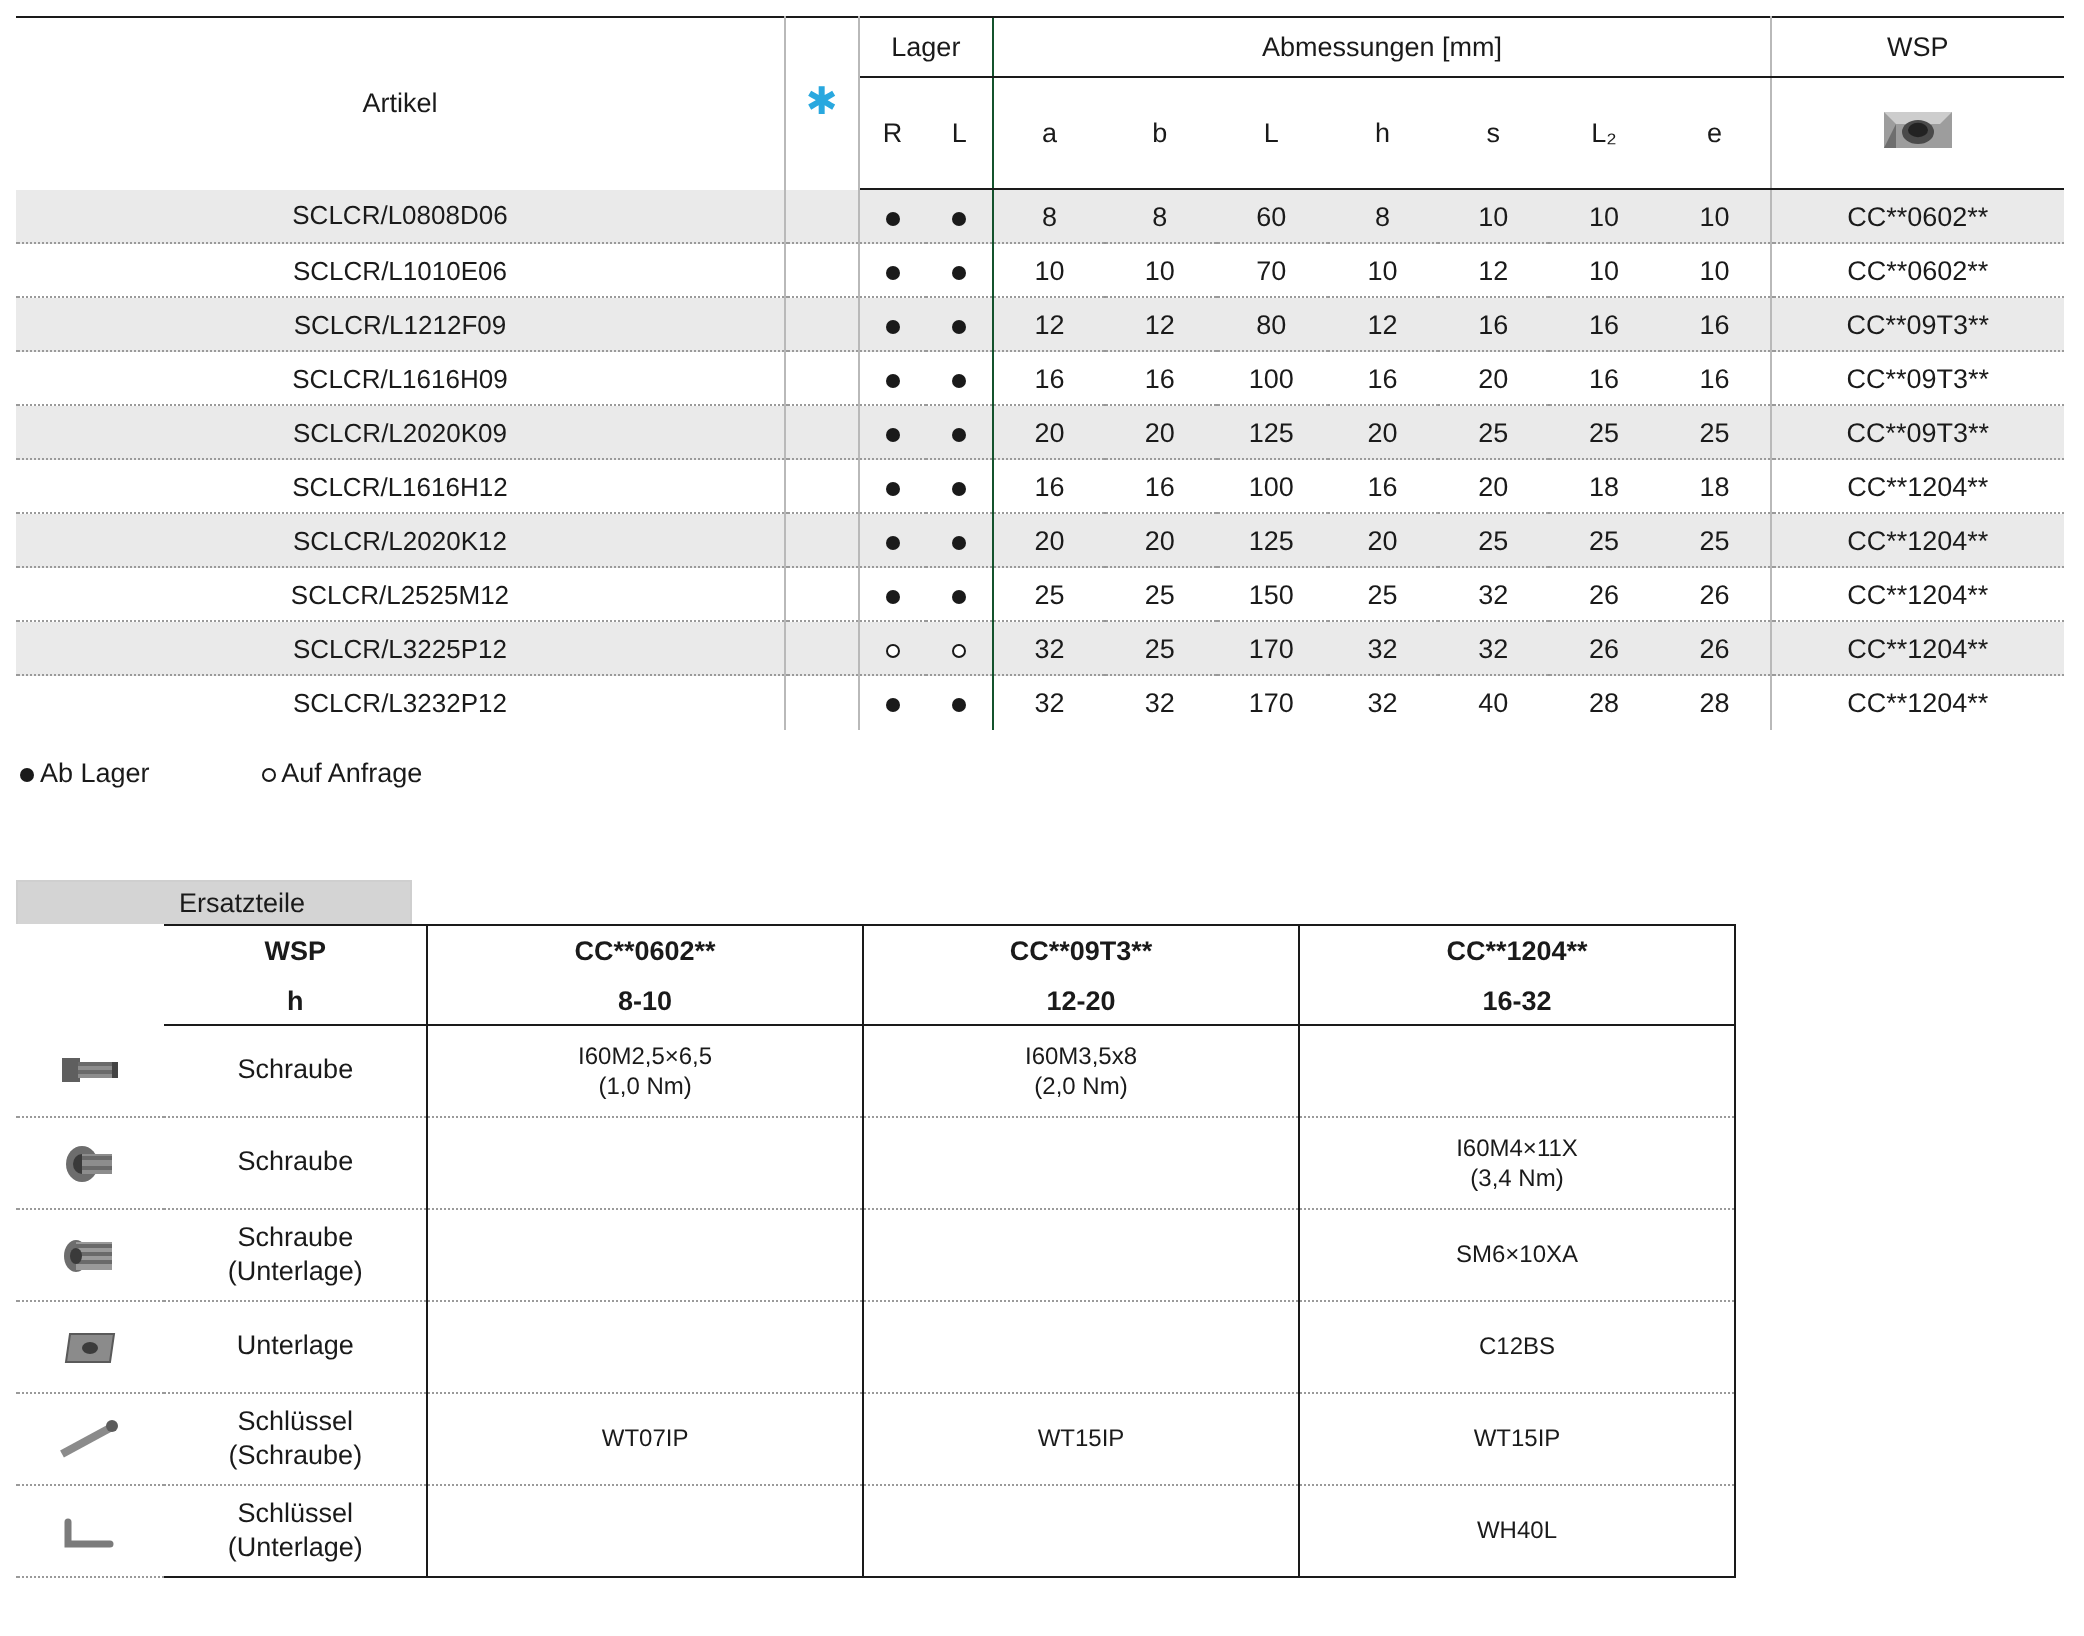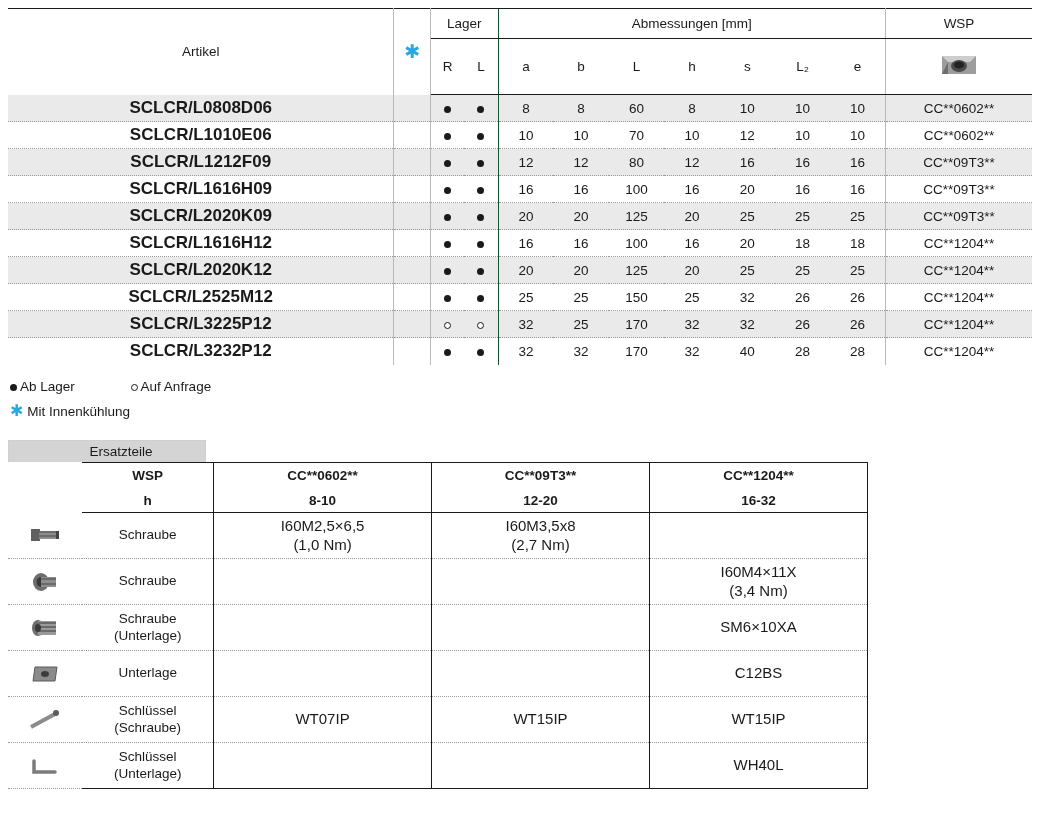--- a/index.html
+++ b/index.html
@@ -51,22 +51,22 @@
 
   .grp-line { border-bottom: 1px solid #1a1a1a; margin-top: 24px; }
 
   .sub { font-size: 13.5px; }
   .sub-R, .sub-L { width: 35px; }
   .dim-col { width: 51px; }
 
   .row-cell-art {
     text-align: left;
     padding-left: 14px;
-    font-weight: bold;
-    font-size: 17px;
+    font-weight: normal;
+    font-size: 13px;
     height: 27px;
   }
   .data-row td { height: 27px; border-bottom: 1px dotted #9a9a9a; }
   .data-row.shaded td { background: #eaeaea; }
   .data-row.last td { border-bottom: none; }
 
   .dot-filled {
     display: inline-block;
     width: 7px; height: 7px;
     border-radius: 50%;
@@ -143,21 +143,21 @@
   .sp-label-col { width: 106px; border-right: 1px solid #1a1a1a; }
   .sp-val-col { width: 176px; border-right: 1px solid #1a1a1a; }
   .sp-val-col.lastcol { border-right: 1px solid #1a1a1a; }
   .sp-row td {
     height: 46px;
     border-bottom: 1px dotted #9a9a9a;
   }
   .sp-row.lastrow td { border-bottom: 1.5px solid #1a1a1a; }
   .sp-row td.sp-icon-col { border-bottom: 1px dotted #9a9a9a; }
   .sp-label { font-size: 13.5px; line-height: 1.25; }
-  .sp-val { font-size: 15px; line-height: 1.25; }
+  .sp-val { font-size: 12px; line-height: 1.25; }
   .sp-blank-col { border-right: none; }
 
   .part-ic { display:block; margin: 0 auto; }
 </style>
 </head>
 <body>
 
 <div class="page">
 
   <table class="main-table">
@@ -350,24 +350,20 @@
     <div class="l1">
       <span class="item">
         <span class="dot-filled"></span>
         <span>Ab Lager</span>
       </span>
       <span class="item item-2">
         <span class="dot-open"></span>
         <span>Auf Anfrage</span>
       </span>
     </div>
-    <div class="l2">
-      <span class="star">✱</span>
-      <span>Mit Innenkühlung</span>
-    </div>
   </div>
 
   <div class="tab">
     <span>Ersatzteile</span>
   </div>
 
   <table class="spare-table">
     <thead>
       <tr class="sp-hdr1">
         <th class="sp-icon-col sp-blank-col"></th>
@@ -397,21 +393,21 @@
         </td>
         <td class="sp-label-col">
           <div class="sp-label">Schraube</div>
         </td>
         <td class="sp-val-col">
           <div class="sp-val" style="white-space:pre-line;">I60M2,5×6,5
 (1,0 Nm)</div>
         </td>
         <td class="sp-val-col">
           <div class="sp-val" style="white-space:pre-line;">I60M3,5x8
-(2,7 Nm)</div>
+(2,0 Nm)</div>
         </td>
         <td class="sp-val-col lastcol">
           <div class="sp-val" style="white-space:pre-line;"></div>
         </td>
       </tr>
 
       <tr class="sp-row">
         <td class="sp-icon-col">
           <svg class="part-ic" width="40" height="26" viewBox="0 0 40 26">
             <ellipse cx="16" cy="13" rx="8" ry="9" fill="#6d6d6d"></ellipse>

